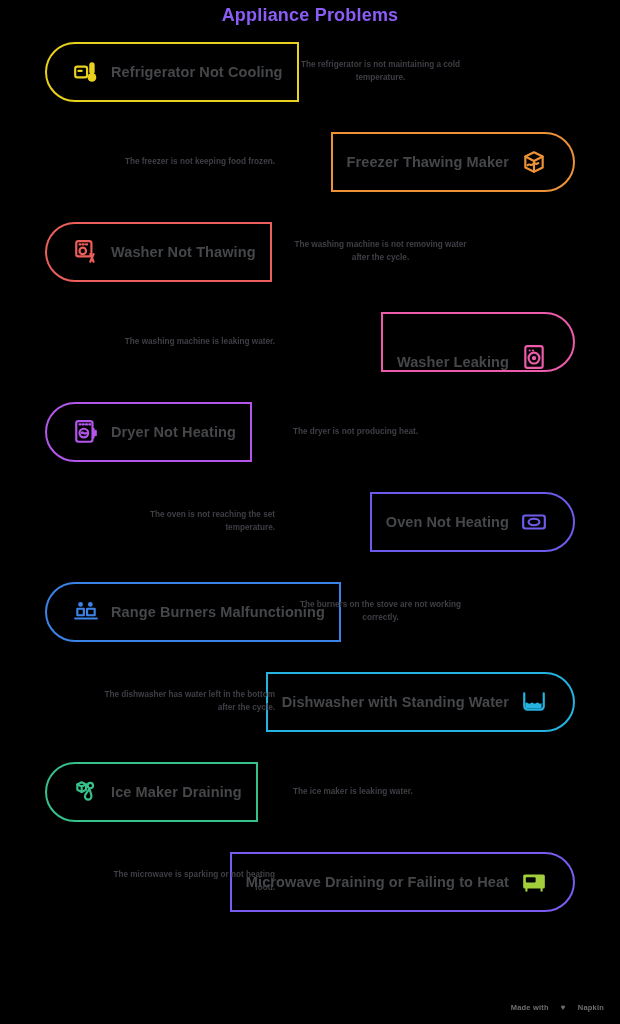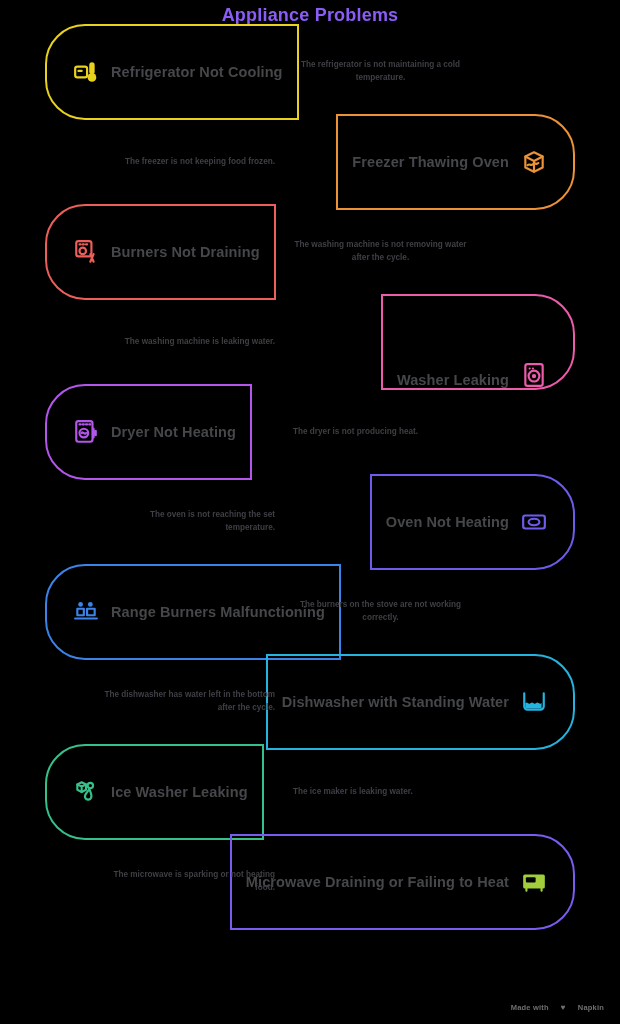--- a/index.html
+++ b/index.html
@@ -31,21 +31,21 @@
     height:90px;
     display:flex;
     align-items:center;
   }
   .row.left{ justify-content:flex-start; }
   .row.right{ justify-content:flex-end; }
 
   
   .card{
     box-sizing:border-box;
-    height:96px;
+    height:60px;
     border-style:solid;
     border-width:2.5px;
     display:flex;
     align-items:center;
     background:transparent;
   }
   .row.left .card{
     margin-left:45px;
     border-radius:40px 0 0 40px;
     padding:0 14px 0 26px;
@@ -118,42 +118,42 @@
             <rect x="15" y="3" width="5" height="11" rx="2.5" fill="#e8d21d"></rect>
             <circle cx="17.5" cy="17" r="4" fill="#e8d21d"></circle>
           </svg>
         </span>
         <span class="card-label">Refrigerator Not Cooling</span>
       </div>
       <div class="desc">The refrigerator is not maintaining a cold temperature.</div>
     </div>
     <div class="row right">
       <div class="card" style="border-color: rgb(237, 146, 55);">
-        <span class="card-label">Freezer Thawing Oven</span>
+        <span class="card-label">Freezer Thawing Maker</span>
         <span class="card-icon">
           <svg viewBox="0 0 24 24">
             <path d="M4 7l8-4 8 4v10l-8 4-8-4z" stroke="#ed9237" fill="none" stroke-width="2" stroke-linecap="round" stroke-linejoin="round"></path>
             <path d="M4 7l8 4 8-4M12 11v10" stroke="#ed9237" fill="none" stroke-width="2" stroke-linecap="round" stroke-linejoin="round"></path>
             <path d="M6 15c2-2 3 1 5-1s3 1 5-1" stroke="#ed9237" fill="none" stroke-width="2" stroke-linecap="round" stroke-linejoin="round"></path>
           </svg>
         </span>
       </div>
       <div class="desc">The freezer is not keeping food frozen.</div>
     </div>
     <div class="row left">
       <div class="card" style="border-color: rgb(236, 95, 91);">
         <span class="card-icon">
           <svg viewBox="0 0 24 24">
             <rect x="3" y="2" width="14" height="14" rx="2" stroke="#ec5f5b" fill="none" stroke-width="2" stroke-linecap="round" stroke-linejoin="round"></rect>
             <path d="M6 5h1M9 5h1M12 5h1" stroke="#ec5f5b" fill="none" stroke-width="2" stroke-linecap="round" stroke-linejoin="round"></path>
             <circle cx="9" cy="11" r="3" stroke="#ec5f5b" fill="none" stroke-width="2" stroke-linecap="round" stroke-linejoin="round"></circle>
             <path d="M16 14l3 7M19 14l-3 7" stroke="#ec5f5b" fill="none" stroke-width="2" stroke-linecap="round" stroke-linejoin="round"></path>
           </svg>
         </span>
-        <span class="card-label">Burners Not Draining</span>
+        <span class="card-label">Washer Not Thawing</span>
       </div>
       <div class="desc">The washing machine is not removing water after the cycle.</div>
     </div>
     <div class="row right">
       <div class="card" style="border-color: rgb(237, 91, 171); align-items: flex-end;">
         <span class="card-label">Washer Leaking</span>
         <span class="card-icon">
           <svg viewBox="0 0 24 24">
             <rect x="4" y="2" width="16" height="20" rx="2" stroke="#ed5bab" fill="none" stroke-width="2" stroke-linecap="round" stroke-linejoin="round"></rect>
             <circle cx="12" cy="13" r="5" stroke="#ed5bab" fill="none" stroke-width="2" stroke-linecap="round" stroke-linejoin="round"></circle>
@@ -220,21 +220,21 @@
     <div class="row left">
       <div class="card" style="border-color: rgb(54, 192, 138);">
         <span class="card-icon">
           <svg viewBox="0 0 24 24">
             <path d="M4 5l4-2 4 2v5l-4 2-4-2z" stroke="#36c08a" fill="none" stroke-width="2" stroke-linecap="round" stroke-linejoin="round"></path>
             <path d="M4 5l4 2 4-2M8 7v5" stroke="#36c08a" fill="none" stroke-width="2" stroke-linecap="round" stroke-linejoin="round"></path>
             <circle cx="16" cy="6" r="2.5" stroke="#36c08a" fill="none" stroke-width="2" stroke-linecap="round" stroke-linejoin="round"></circle>
             <path d="M15 9c-1 3-4 4-4 7a3 3 0 006 0c0-3-1-4-2-7z" stroke="#36c08a" fill="none" stroke-width="2" stroke-linecap="round" stroke-linejoin="round"></path>
           </svg>
         </span>
-        <span class="card-label">Ice Washer Leaking</span>
+        <span class="card-label">Ice Maker Draining</span>
       </div>
       <div class="desc">The ice maker is leaking water.</div>
     </div>
     <div class="row right">
       <div class="card" style="border-color: rgb(122, 92, 240);">
         <span class="card-label">Microwave Draining or Failing to Heat</span>
         <span class="card-icon">
           <svg viewBox="0 0 24 24">
             <rect x="2" y="5" width="20" height="13" rx="1.5" fill="#a3ce3c"></rect>
             <rect x="4.5" y="7.5" width="9" height="5" rx="1" fill="#000"></rect>

